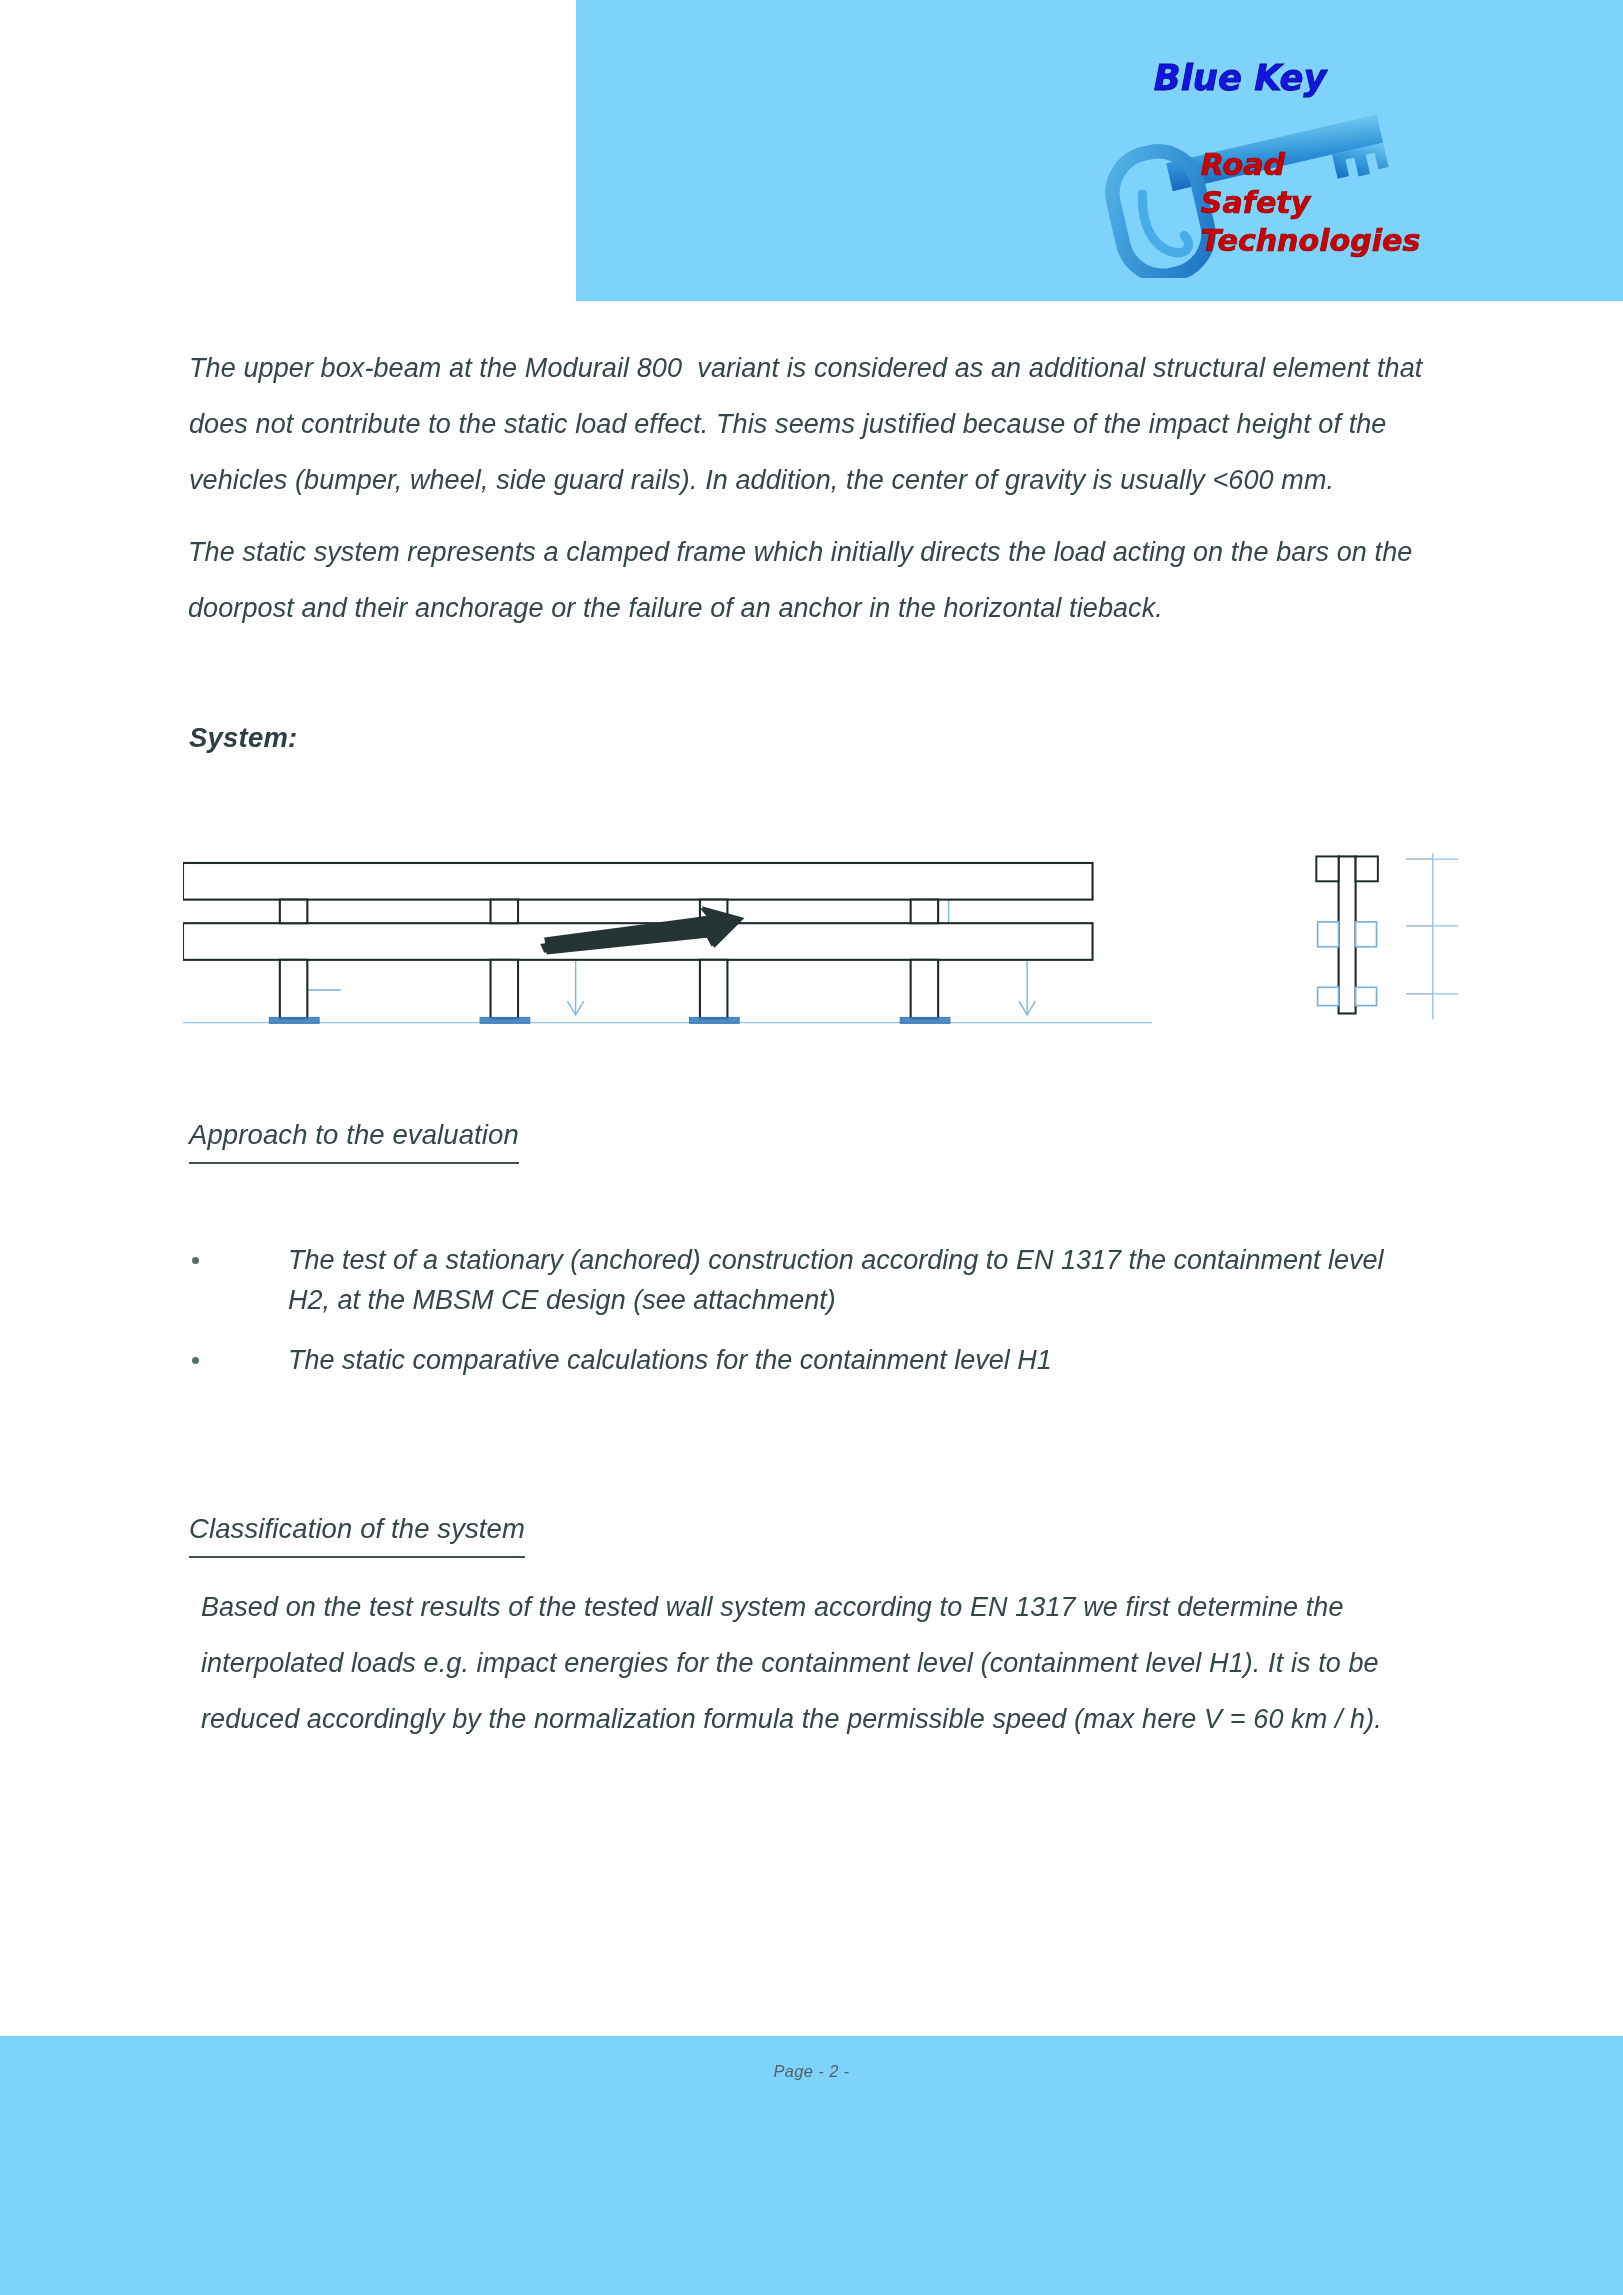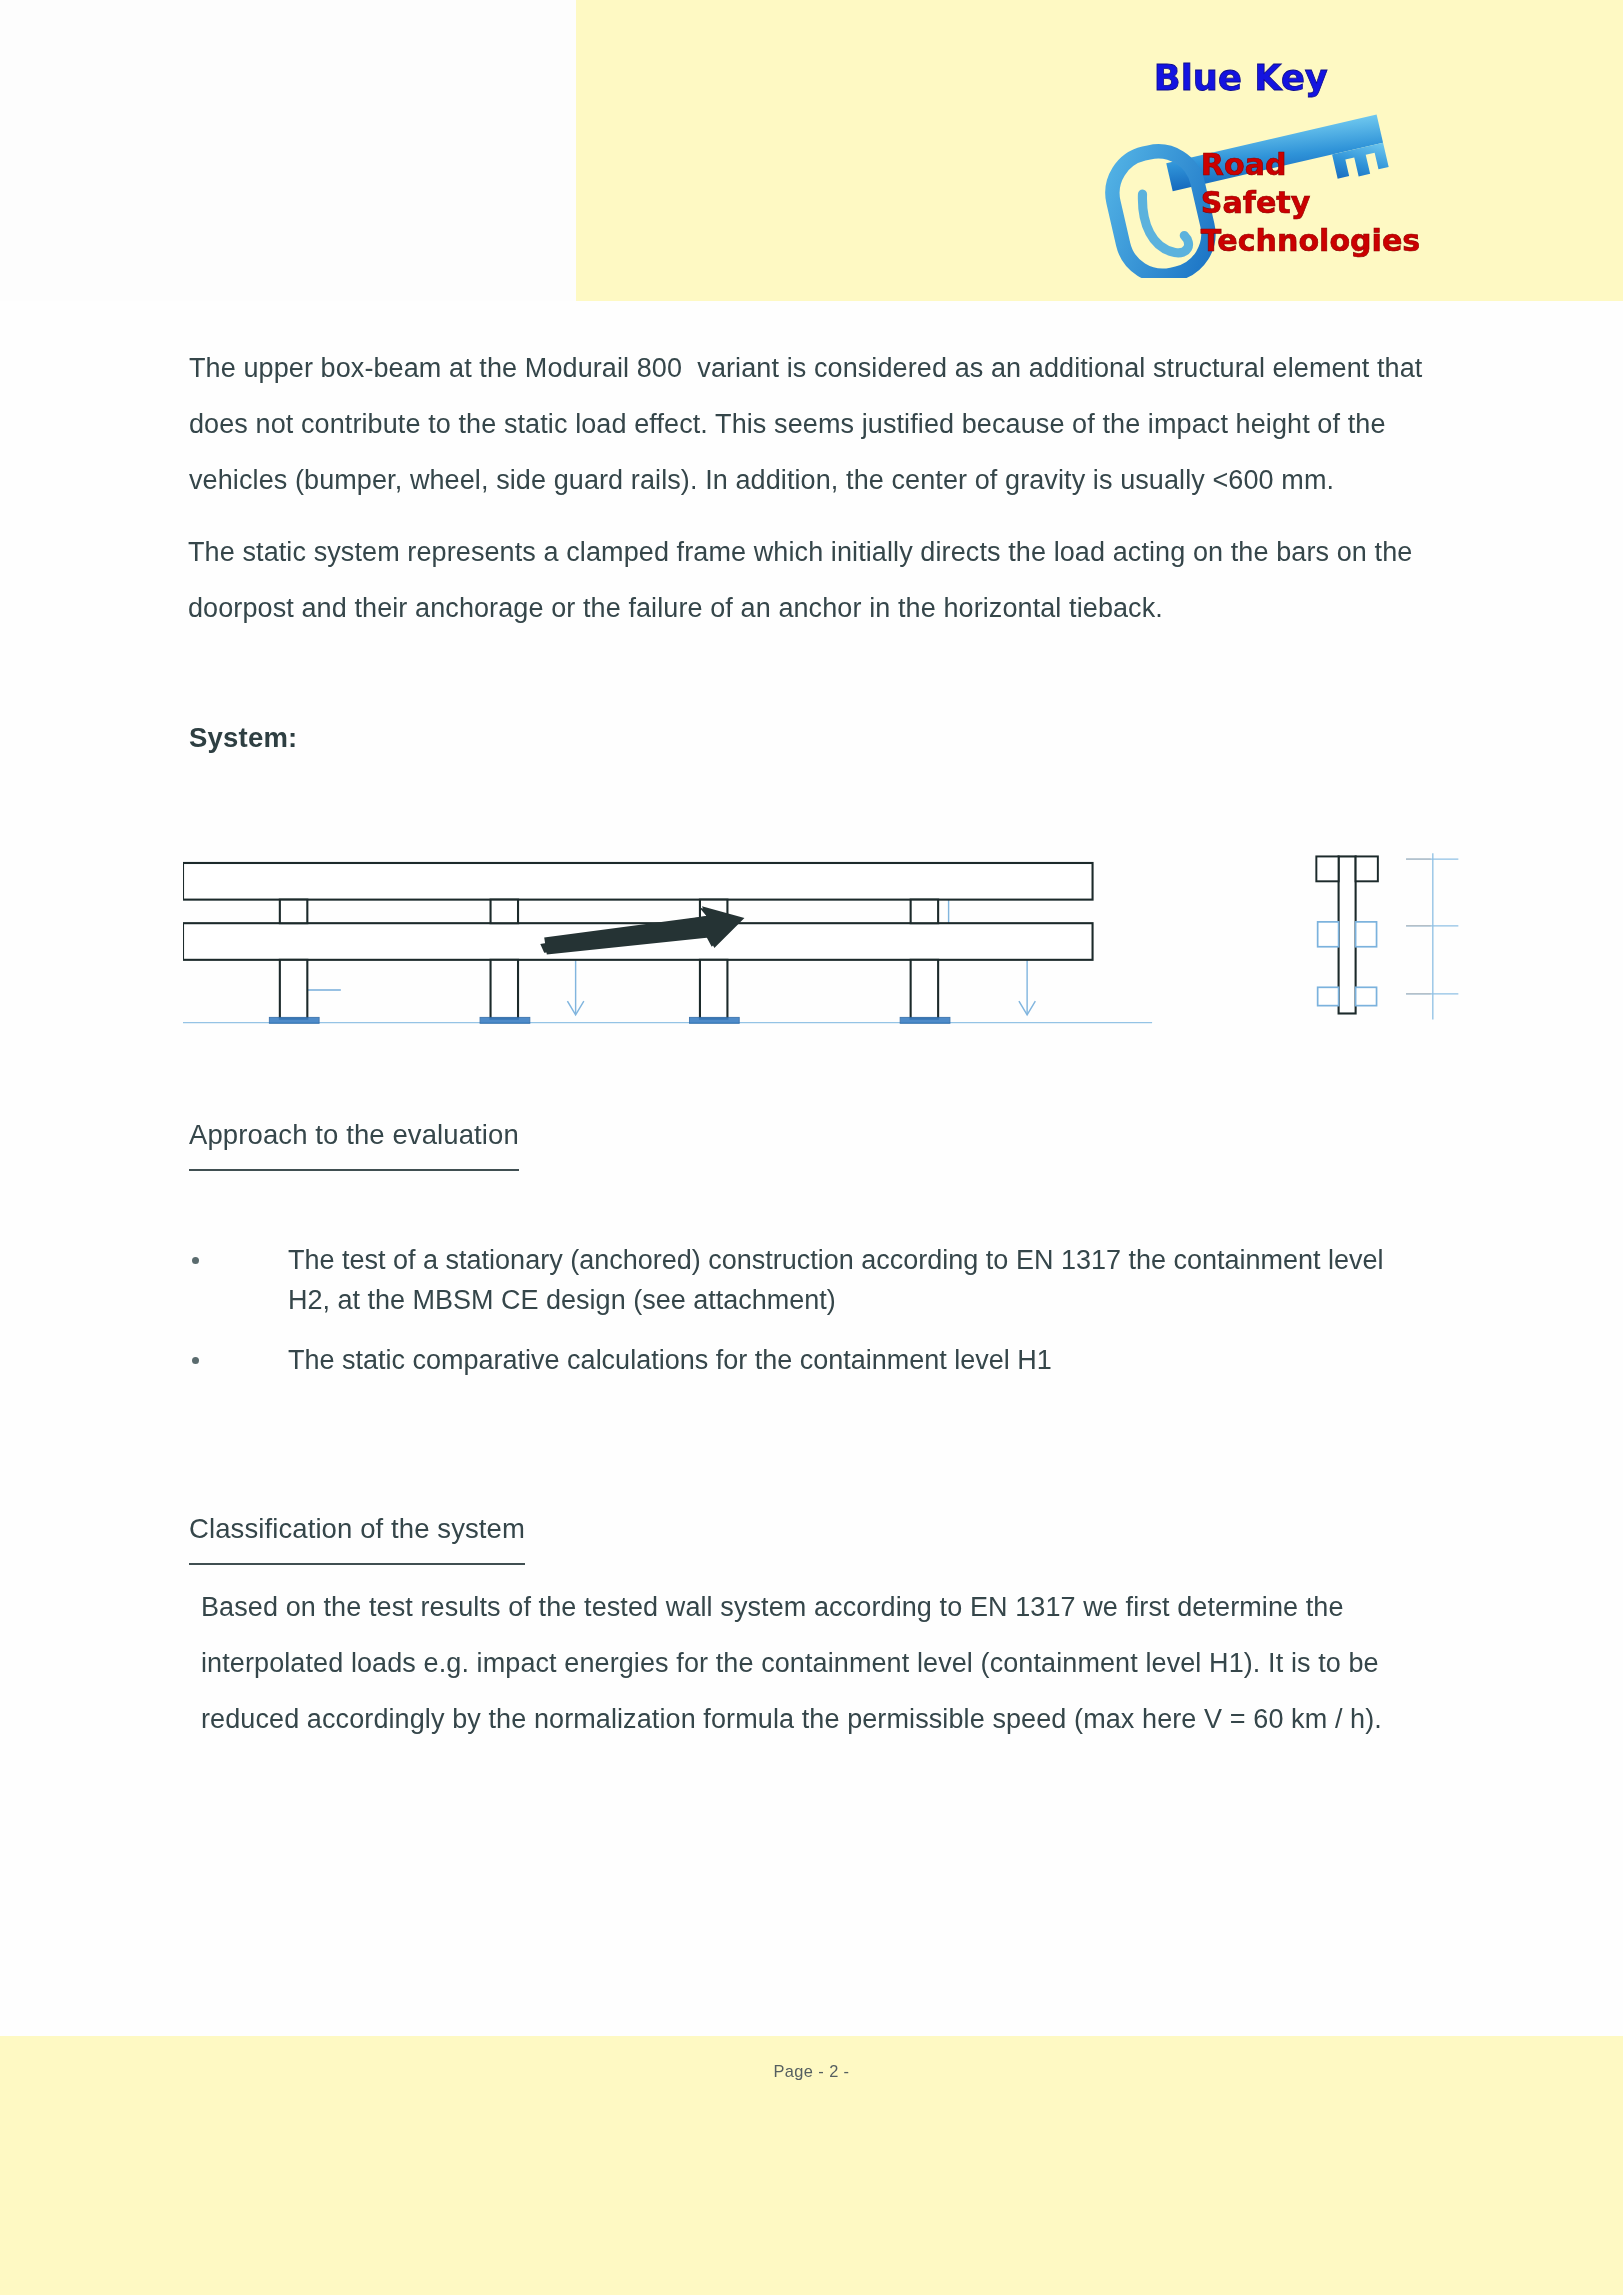--- a/index.html
+++ b/index.html
@@ -6,24 +6,25 @@
   html, body {
     margin: 0;
     padding: 0;
     background: #ffffff;
   }
 
   .page {
     position: relative;
     width: 1623px;
     height: 2295px;
-    background: #fef9c3;
+    background: #7dd3fc;
     overflow: hidden;
     font-family: "Liberation Sans", sans-serif;
     color: #32423f;
+    font-style: italic;
   }
 
   
   .scan-tint-a {
     position: absolute;
     left: 0; top: 0;
     width: 576px; height: 1008px;
     background: #fdfdfd;
     pointer-events: none;
   }
@@ -67,21 +68,21 @@
     color: #2e3f42;
     letter-spacing: 0.2px;
   }
 
   .sub-heading {
     position: absolute;
     font-size: 27.5px;
     color: #35464a;
     letter-spacing: 0.1px;
     border-bottom: 2px solid #404f52;
-    padding-bottom: 18px;
+    padding-bottom: 11px;
     display: inline-block;
   }
   .heading-approach       { left: 189px; top: 1119px; }
   .heading-classification { left: 189px; top: 1513px; }
 
   
   .bullet-list {
     position: absolute;
     left: 189px;
     top: 1240px;

